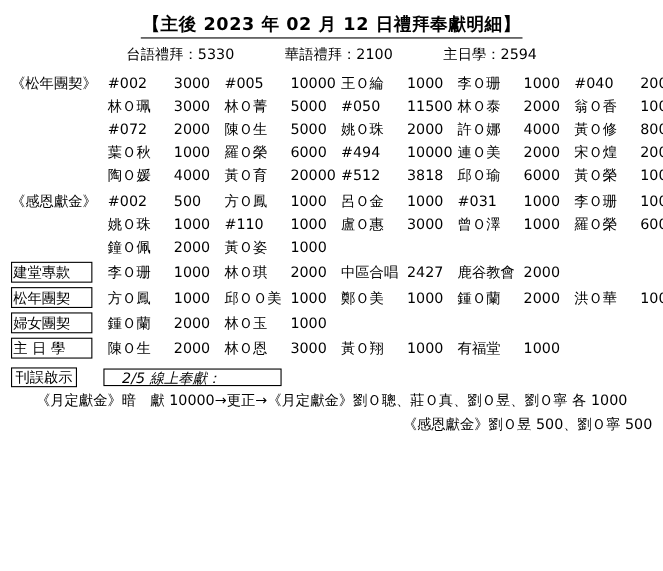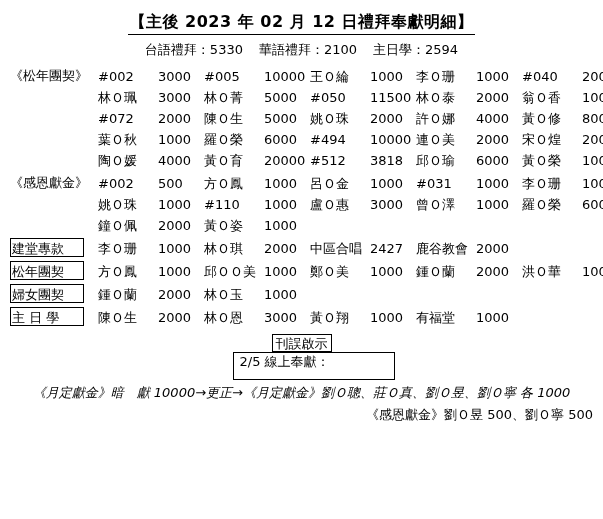--- a/index.html
+++ b/index.html
@@ -34,21 +34,21 @@
     font-weight: bold;
     letter-spacing: 0.5px;
     border-bottom: 1px solid #000;
     padding: 0 2px 1px 2px;
     white-space: nowrap;
   }
   
   .summary {
     display: flex;
     justify-content: center;
-    gap: 16px;
+    gap: 46px;
     font-size: 13px;
     margin-bottom: 7px;
   }
   .summary .item { white-space: nowrap; }
   
   .section {
     display: flex;
     align-items: flex-start;
     margin-bottom: 2px;
   }
@@ -88,50 +88,49 @@
     padding-right: 16px;
     box-sizing: border-box;
   }
   
   .errata {
     margin-top: 6px;
   }
   .errata-head {
     display: flex;
     align-items: center;
-    flex-direction: column;
   }
   .errata-tag {
     border: 1px solid #000;
     font-size: 13px;
     line-height: 18px;
     height: 18px;
     padding: 0 3px;
     box-sizing: border-box;
     white-space: nowrap;
   }
   .errata-box {
     position: relative;
     margin-left: 24px;
     width: 162px;
-    height: 28px;
+    height: 16px;
     border: 1px solid #000;
     border-top: 1px solid #000;
     box-sizing: border-box;
     font-size: 13px;
     line-height: 18px;
-    padding-left: 6px;
+    padding-left: 16px;
+    font-style: italic;
   }
   .errata-line {
     text-align: center;
     font-size: 13px;
     line-height: 22px;
     white-space: nowrap;
     margin-top: 2px;
-    font-style: italic;
   }
   .errata-line2 {
     text-align: right;
     font-size: 13px;
     line-height: 22px;
     white-space: nowrap;
   }
 </style>
 </head>
 <body>

